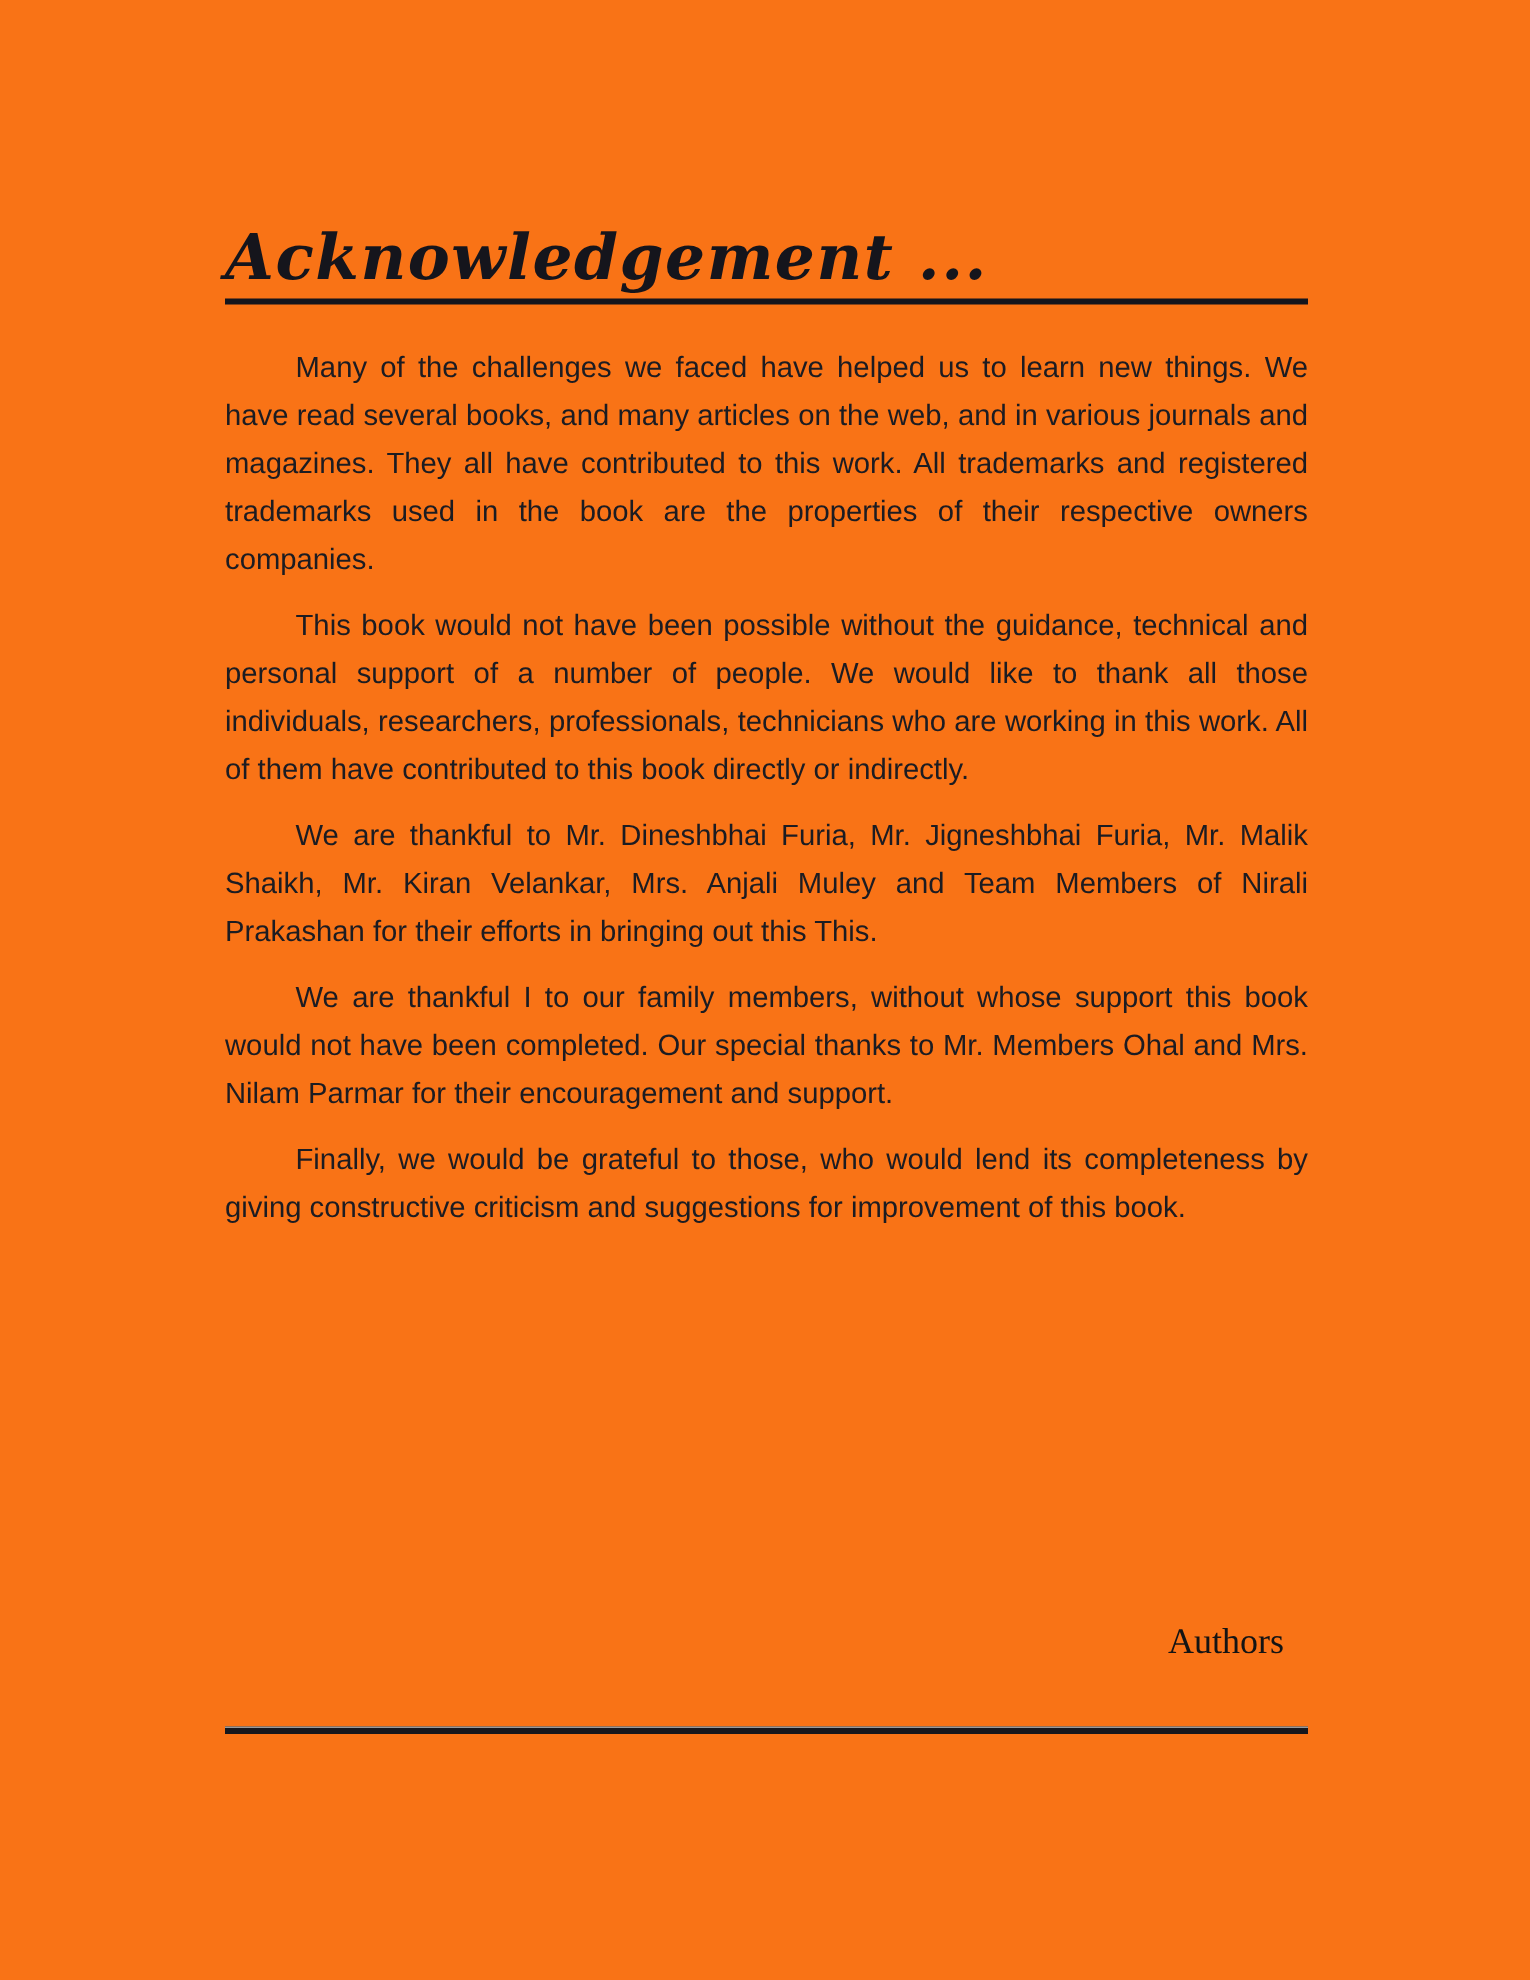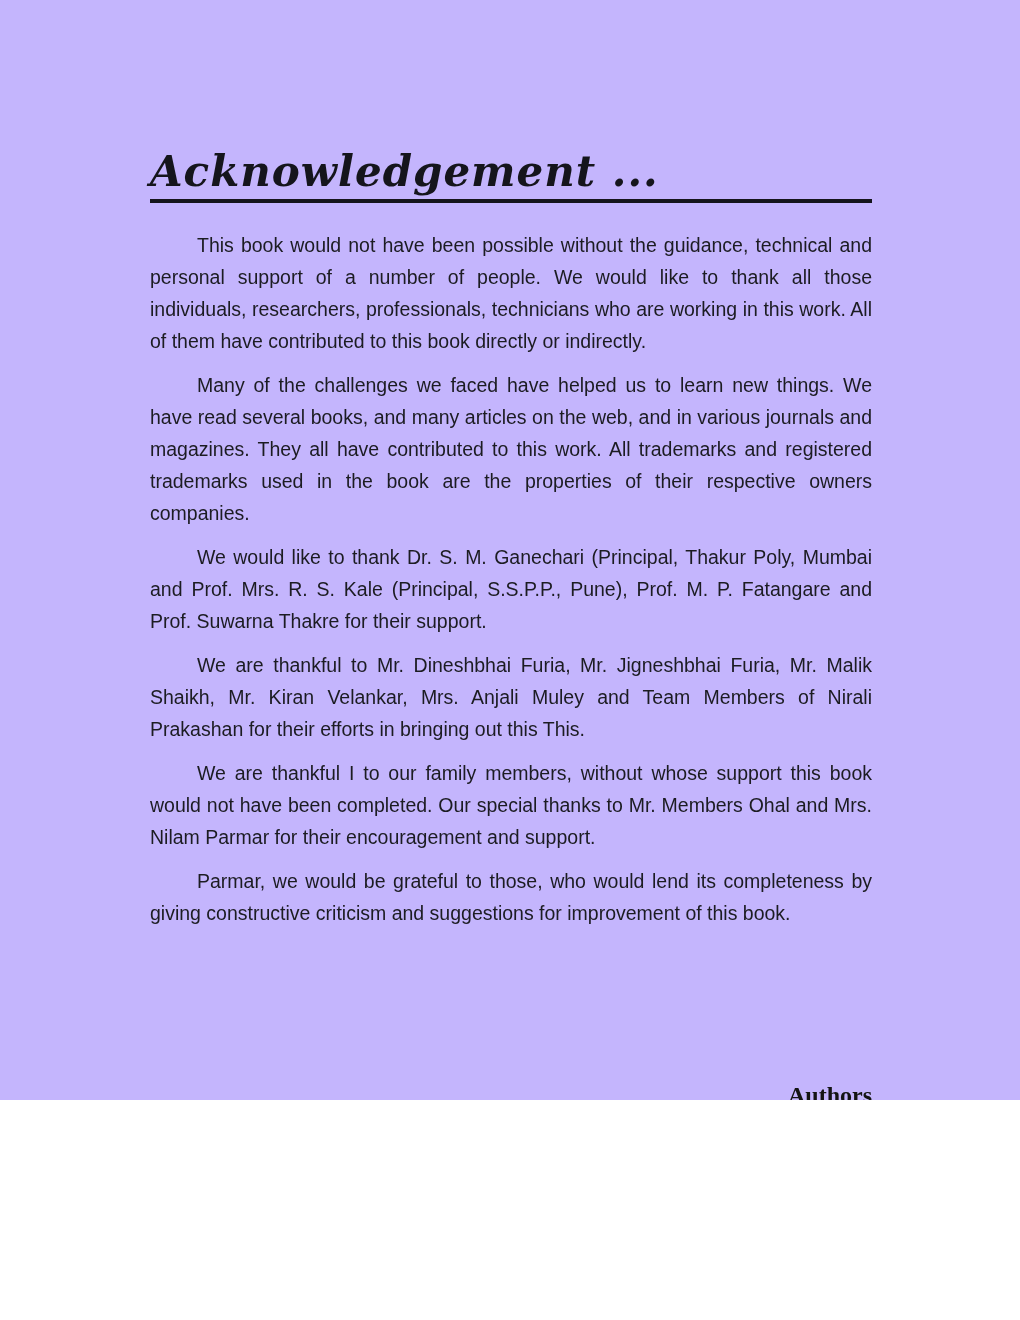--- a/index.html
+++ b/index.html
@@ -3,22 +3,22 @@
 <meta charset="utf-8">
 <style>
   html, body {
     margin: 0;
     padding: 0;
     background: #ffffff;
   }
   .page {
     position: relative;
     width: 1020px;
-    height: 1100px;
-    background: #c4b5fd;
+    height: 1320px;
+    background: #f97316;
     box-sizing: border-box;
     overflow: hidden;
     font-family: "Liberation Sans", sans-serif;
     color: #1a1a1a;
   }
   .content {
     position: absolute;
     left: 150px;
     right: 148px;
     top: 0;
@@ -46,23 +46,23 @@
     margin: 0 0 12px 0;
     font-size: 19.5px;
     line-height: 32px;
     text-align: justify;
     text-indent: 47px;
     color: #1c1c22;
   }
   .signature {
     position: absolute;
     top: 1082px;
-    right: 148px;
+    right: 164px;
     font-family: "Liberation Serif", serif;
-    font-weight: bold;
+    font-weight: normal;
     font-size: 24px;
     color: #141414;
   }
   .bottom-rule {
     position: absolute;
     left: 150px;
     right: 148px;
     top: 1151px;
     height: 5px;
     background: #17171c;
@@ -72,25 +72,24 @@
 </style>
 </head>
 <body>
 
 <div class="page">
   <div class="content">
     <h1 class="title">Acknowledgement ...</h1>
     <div class="title-rule"></div>
 
     <div class="body-text">
+      <p>Many of the challenges we faced have helped us to learn new things. We have read several books, and many articles on the web, and in various journals and magazines. They all have contributed to this work. All trademarks and registered trademarks used in the book are the properties of their respective owners companies.</p>
       <p>This book would not have been possible without the guidance, technical and personal support of a number of people. We would like to thank all those individuals, researchers, professionals, technicians who are working in this work. All of them have contributed to this book directly or indirectly.</p>
-      <p>Many of the challenges we faced have helped us to learn new things. We have read several books, and many articles on the web, and in various journals and magazines. They all have contributed to this work. All trademarks and registered trademarks used in the book are the properties of their respective owners companies.</p>
-      <p>We would like to thank Dr. S. M. Ganechari (Principal, Thakur Poly, Mumbai and Prof. Mrs. R. S. Kale (Principal, S.S.P.P., Pune), Prof. M. P. Fatangare and Prof. Suwarna Thakre for their support.</p>
       <p>We are thankful to Mr. Dineshbhai Furia, Mr. Jigneshbhai Furia, Mr. Malik Shaikh, Mr. Kiran Velankar, Mrs. Anjali Muley and Team Members of Nirali Prakashan for their efforts in bringing out this This.</p>
       <p>We are thankful I to our family members, without whose support this book would not have been completed. Our special thanks to Mr. Members Ohal and Mrs. Nilam Parmar for their encouragement and support.</p>
-      <p>Parmar, we would be grateful to those, who would lend its completeness by giving constructive criticism and suggestions for improvement of this book.</p>
+      <p>Finally, we would be grateful to those, who would lend its completeness by giving constructive criticism and suggestions for improvement of this book.</p>
     </div>
   </div>
 
   <div class="signature">Authors</div>
 
   <div class="bottom-rule"></div>
 </div>
 
 </body></html>

